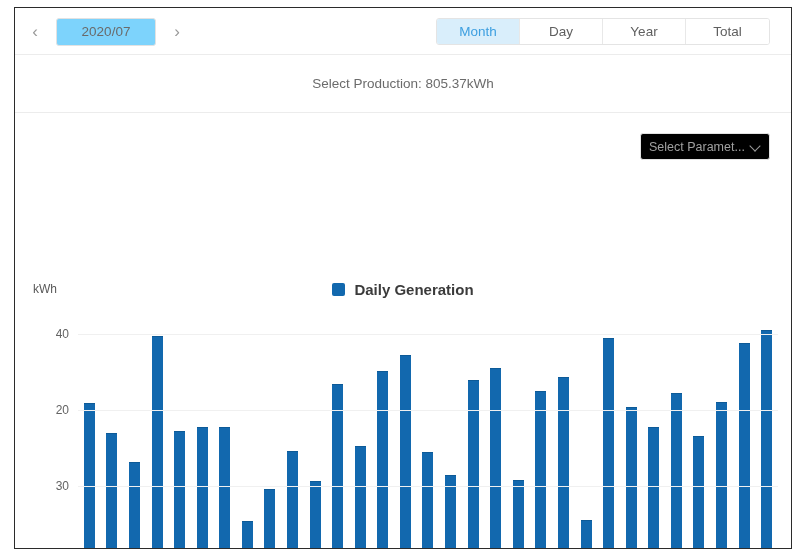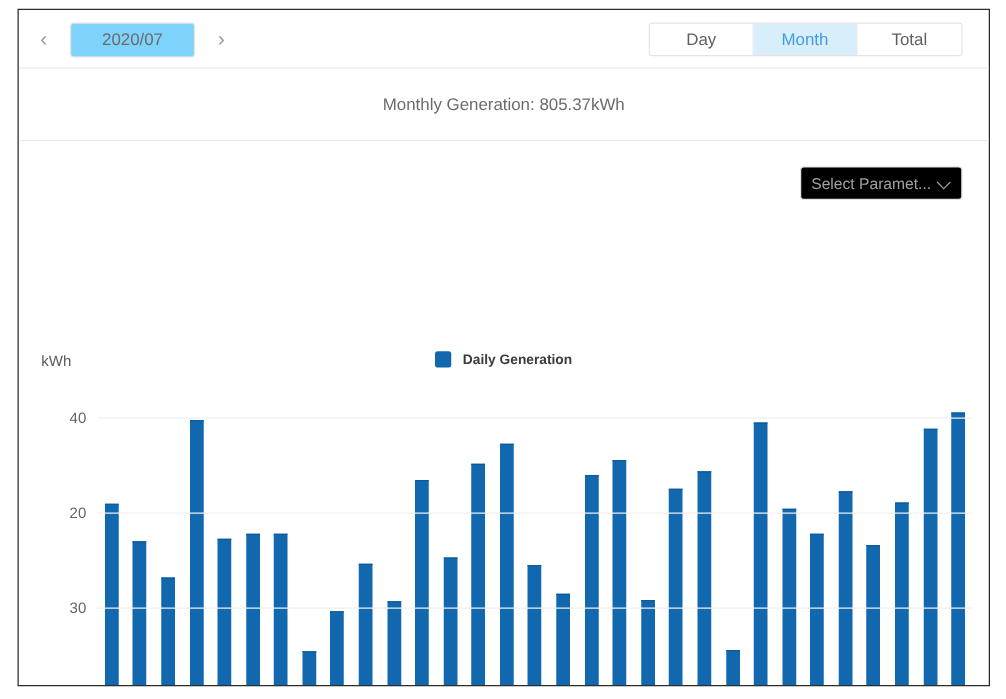--- a/index.html
+++ b/index.html
@@ -149,21 +149,21 @@
     align-items: center;
     gap: 9px;
     pointer-events: none;
   }
   .legend-swatch {
     width: 13px; height: 13px;
     border-radius: 2px;
     background: #1268ae;
   }
   .legend-label {
-    font-size: 11px;
+    font-size: 15px;
     font-weight: bold;
     color: #3b3b3b;
   }
 
   
   .plot {
     position: absolute;
     left: 63px;
     top: 197px;
     width: 700px;
@@ -210,28 +210,29 @@
 <div id="frame">
 
   <div class="header-row">
     <div class="date-nav">
       <div class="arrow-btn">‹</div>
       <div class="date-box">2020/07</div>
       <div class="arrow-btn">›</div>
     </div>
 
     <div class="tabs">
+      <div class="tab active">Month</div>
       <div class="tab">Day</div>
-      <div class="tab active">Month</div>
+      <div class="tab">Year</div>
       <div class="tab">Total</div>
     </div>
   </div>
 
   <div class="summary-row">
-    <div class="summary-text">Monthly Generation: 805.37kWh</div>
+    <div class="summary-text">Select Production: 805.37kWh</div>
   </div>
 
   <div class="chart-area">
 
     <div class="param-select">
       <span class="sel-label">Select Paramet...</span>
       <span class="chev"></span>
     </div>
 
     <div class="ylabel-unit">kWh</div>

